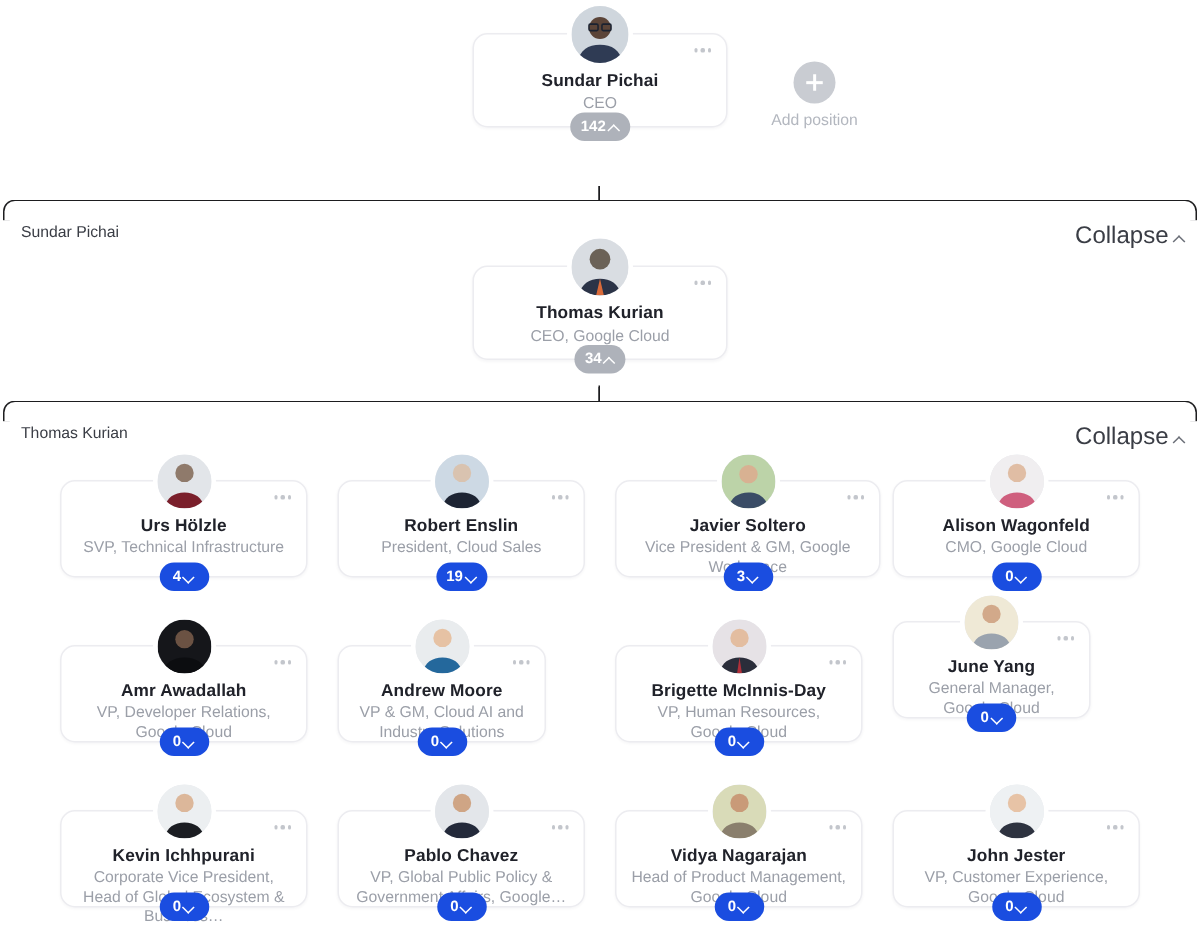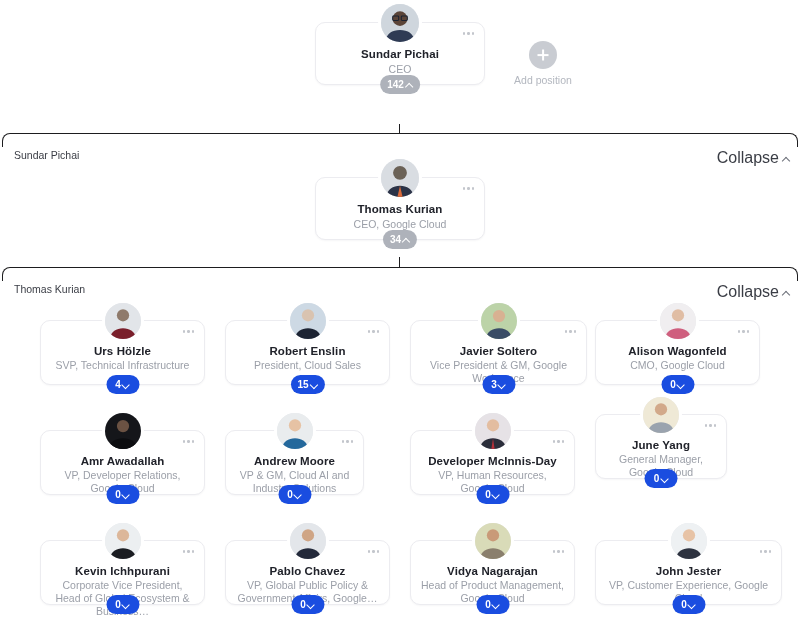--- a/index.html
+++ b/index.html
@@ -226,21 +226,21 @@
           </svg>
         </div>
         <div class="dots">
           <i></i>
           <i></i>
           <i></i>
         </div>
         <div class="pname" style="top:24px;">Robert Enslin</div>
         <div class="ptitle" style="top:38px;">President, Cloud Sales</div>
         <div class="badge blue" style="bottom:-10px;">
-          <span>15</span>
+          <span>19</span>
           <span class="chev down"></span>
         </div>
       </div>
       <div class="card" style="left: 410px; top: 320px; width: 177px; height: 65px;">
         <div class="avatar" style="top:-21px;width:42px;height:42px;">
           <svg class="face" viewBox="0 0 44 44">
             <rect width="44" height="44" fill="#bcd3a8"></rect>
             <circle cx="22" cy="16" r="7.5" fill="#d8b192"></circle>
             <path d="M6 44c1-9 8-13 16-13s15 4 16 13z" fill="#3a4c66"></path>
           </svg>
@@ -324,21 +324,21 @@
             <circle cx="22" cy="15" r="7.5" fill="#e3bda0"></circle>
             <path d="M6 44c1-9 8-13 16-13s15 4 16 13z" fill="#2a2d3a"></path>
             <path d="M22 31l-2 13h4z" fill="#b1303a"></path>
           </svg>
         </div>
         <div class="dots">
           <i></i>
           <i></i>
           <i></i>
         </div>
-        <div class="pname" style="top:24px;">Developer McInnis-Day</div>
+        <div class="pname" style="top:24px;">Brigette McInnis-Day</div>
         <div class="ptitle" style="top:38px;">VP, Human Resources, Google Cloud</div>
         <div class="badge blue" style="bottom:-10px;">
           <span>0</span>
           <span class="chev down"></span>
         </div>
       </div>
       <div class="card" style="left: 595px; top: 414px; width: 132px; height: 65px;">
         <div class="avatar" style="top:-21px;width:42px;height:42px;">
           <svg class="face" viewBox="0 0 44 44">
             <rect width="44" height="44" fill="#efe9d6"></rect>
@@ -411,21 +411,21 @@
           <i></i>
           <i></i>
         </div>
         <div class="pname" style="top:24px;">Vidya Nagarajan</div>
         <div class="ptitle" style="top:38px;">Head of Product Management, Google Cloud</div>
         <div class="badge blue" style="bottom:-10px;">
           <span>0</span>
           <span class="chev down"></span>
         </div>
       </div>
-      <div class="card" style="left: 595px; top: 540px; width: 187px; height: 65px;">
+      <div class="card" style="left: 595px; top: 540px; width: 165px; height: 65px;">
         <div class="avatar" style="top:-21px;width:42px;height:42px;">
           <svg class="face" viewBox="0 0 44 44">
             <rect width="44" height="44" fill="#eef1f3"></rect>
             <circle cx="22" cy="15" r="7.5" fill="#e7c3a6"></circle>
             <path d="M6 44c1-9 8-13 16-13s15 4 16 13z" fill="#2e3340"></path>
           </svg>
         </div>
         <div class="dots">
           <i></i>
           <i></i>

